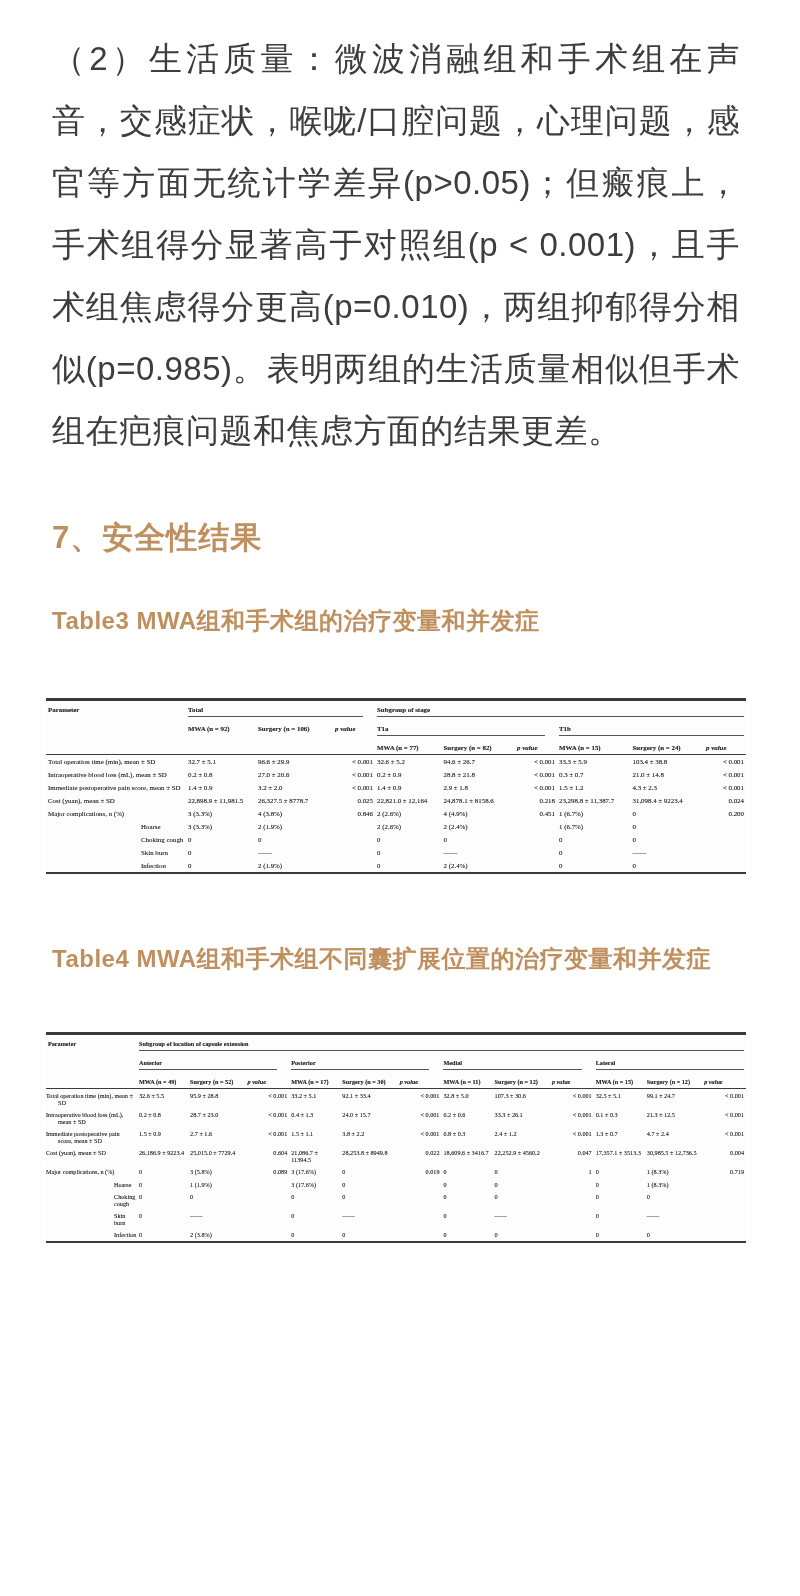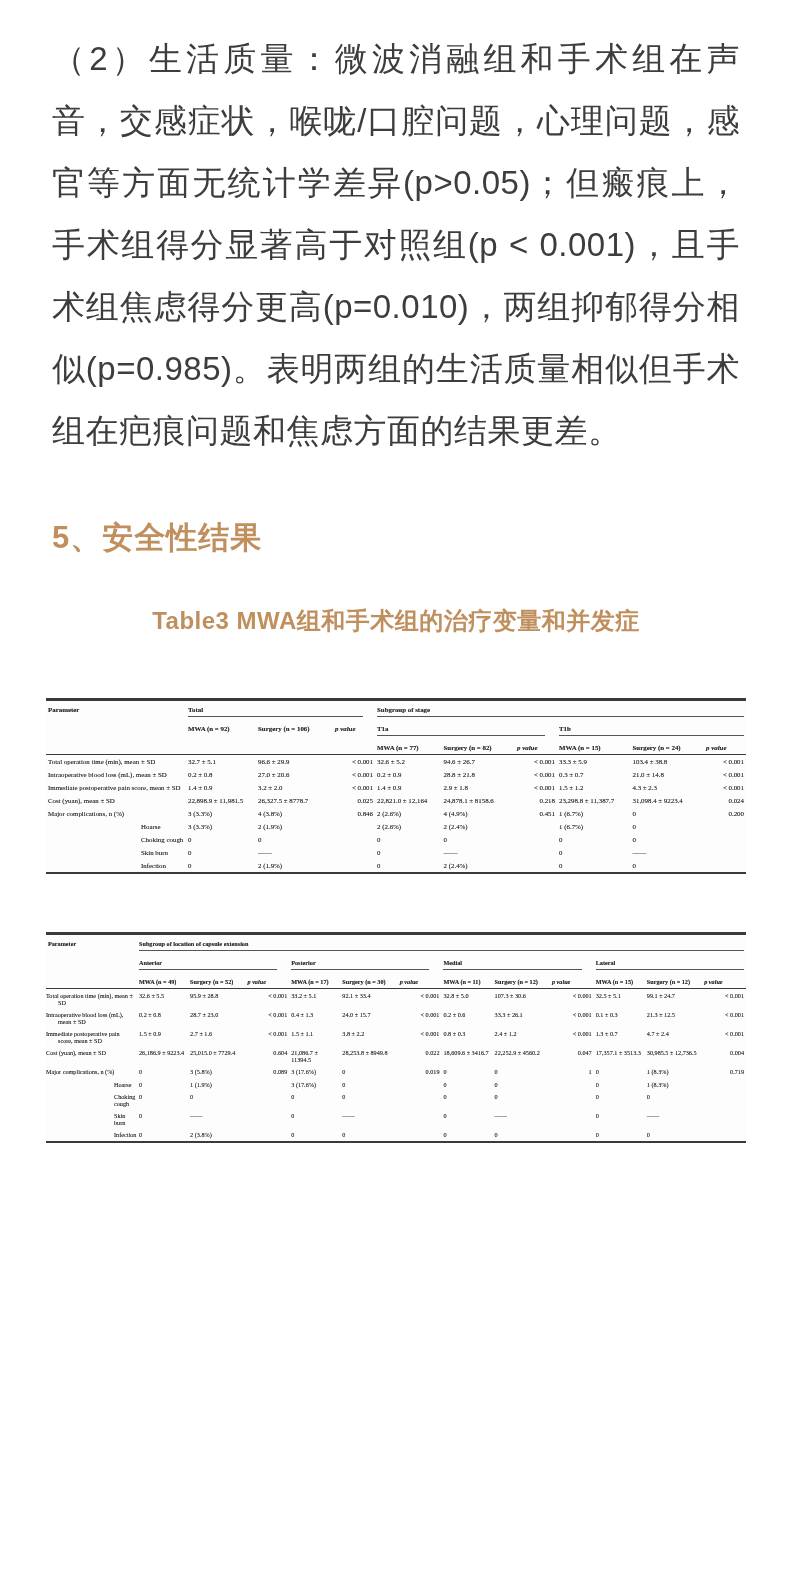--- a/index.html
+++ b/index.html
@@ -28,21 +28,21 @@
     letter-spacing: 1px;
   }
   .para2 { margin-top: 26px; }
 
   .table-title {
     margin: 46px 0 0 0;
     font-size: 24px;
     line-height: 30px;
     font-weight: 700;
     color: #c08f5e;
-    text-align: center;
+    text-align: left;
     letter-spacing: 0.5px;
   }
   .table-title.t4t { margin-top: 70px; }
 
   .table-wrap {
     margin: 62px -6px 0 -6px;
     background: #fdfdfd;
   }
   .table-wrap.t4w { margin-top: 58px; }
 
@@ -76,21 +76,21 @@
   .t3 .indent { padding-left: 95px; }
   .t4 .indent { padding-left: 68px; text-indent: 0; }
 </style>
 </head>
 <body>
 
 <main>
 
   <p class="body-text">（2）生活质量：微波消融组和手术组在声音，交感症状，喉咙/口腔问题，心理问题，感官等方面无统计学差异(p&gt;0.05)；但瘢痕上，手术组得分显著高于对照组(p &lt; 0.001)，且手术组焦虑得分更高(p=0.010)，两组抑郁得分相似(p=0.985)。表明两组的生活质量相似但手术组在疤痕问题和焦虑方面的结果更差。</p>
 
-  <h2 class="section-heading">5、安全性结果</h2>
+  <h2 class="section-heading">7、安全性结果</h2>
 
 
   <h3 class="table-title">Table3 MWA组和手术组的治疗变量和并发症</h3>
 
   <div class="table-wrap">
     <table class="t3">
       <colgroup>
         <col style="width:20%">
           <col style="width:10%">
           <col style="width:11%">
@@ -238,20 +238,21 @@
             <td>2 (2.4%)</td>
             <td class="pcol"></td>
             <td>0</td>
             <td>0</td>
             <td class="pcol"></td>
           </tr>
         </tbody>
     </table>
   </div>
 
+  <h3 class="table-title t4t">Table4 MWA组和手术组不同囊扩展位置的治疗变量和并发症</h3>
 
   <div class="table-wrap t4w">
     <table class="t4">
       <colgroup>
         <col style="width:13%">
         <col style="width:7.3%">
           <col style="width:8.2%">
           <col style="width:6.25%">
         <col style="width:7.3%">
           <col style="width:8.2%">

